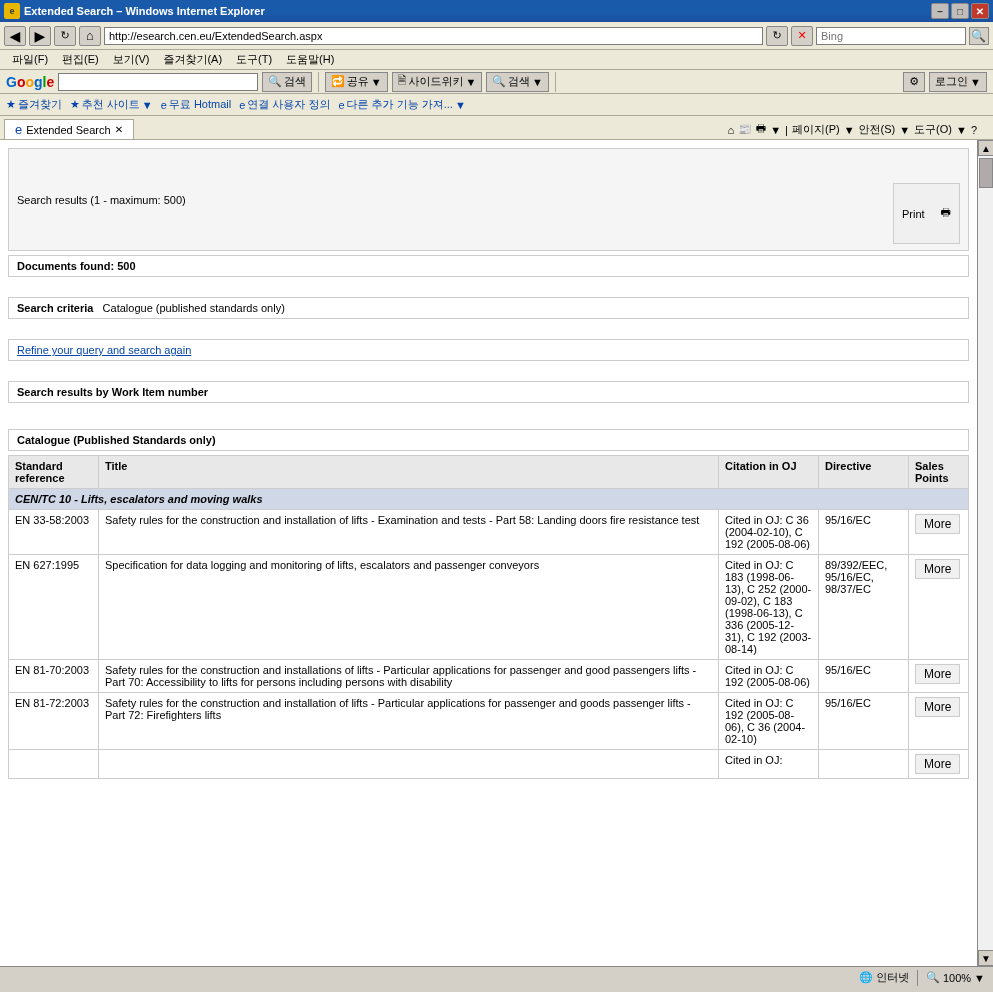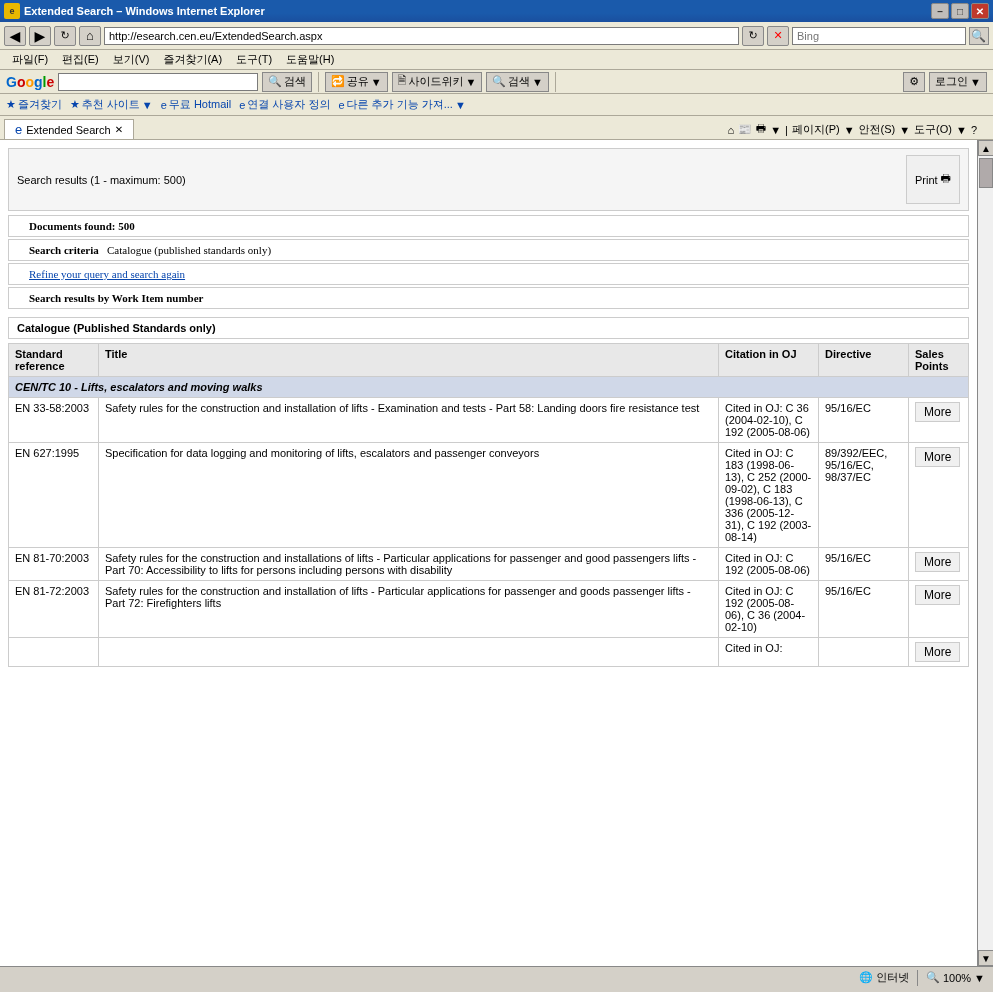--- a/index.html
+++ b/index.html
@@ -34,21 +34,21 @@
     }
     .nav-btn { width: 22px; height: 20px; background: #d4d0c8; border: 1px solid #888; border-radius: 2px; display: flex; align-items: center; justify-content: center; font-size: 11px; cursor: pointer; }
     .address-input {
       flex: 1;
       height: 18px;
       border: 1px solid #7b7b7b;
       padding: 0 4px;
       font-size: 11px;
       background: white;
     }
-    .search-box { width: 174px; height: 18px; border: 1px solid #7b7b7b; padding: 0 4px; font-size: 11px; background: white; }
+    .search-box { width: 150px; height: 18px; border: 1px solid #7b7b7b; padding: 0 4px; font-size: 11px; background: white; }
     .search-go { width: 20px; height: 18px; background: #d4d0c8; border: 1px solid #888; display: flex; align-items: center; justify-content: center; font-size: 12px; cursor: pointer; }
 
     
     .menu-bar {
       background: #ece9d8;
       border-bottom: 1px solid #aca899;
       padding: 2px 6px;
       display: flex;
       align-items: center;
       gap: 2px;
@@ -140,28 +140,29 @@
       justify-content: space-between;
       align-items: center;
       border: 1px solid #ccc;
       padding: 6px 8px;
       margin-bottom: 4px;
       background: #f5f5f5;
     }
     .print-btn {
       border: 1px solid #ccc;
       background: #f0f0f0;
-      padding: 14px 8px;
+      padding: 20px 8px;
       cursor: pointer;
       font-size: 11px;
       display: flex;
       align-items: center;
-      gap: 3px;
-    }
-    .info-row { border: 1px solid #ccc; padding: 4px 20px; margin-bottom: 2px; font-family: Liberation Serif, serif; }
+      gap: 16px;
+      margin-top: 28px;
+    }
+    .info-row { border: 1px solid #ccc; padding: 4px 8px; margin-bottom: 20px; }
     .info-row.blue-link { color: #0645ad; cursor: pointer; }
     .section-title { border: 1px solid #ccc; padding: 4px 8px; margin-bottom: 4px; }
 
     
     .results-table {
       width: 100%;
       border-collapse: collapse;
       font-size: 11px;
       padding-left: 36px;
     }

